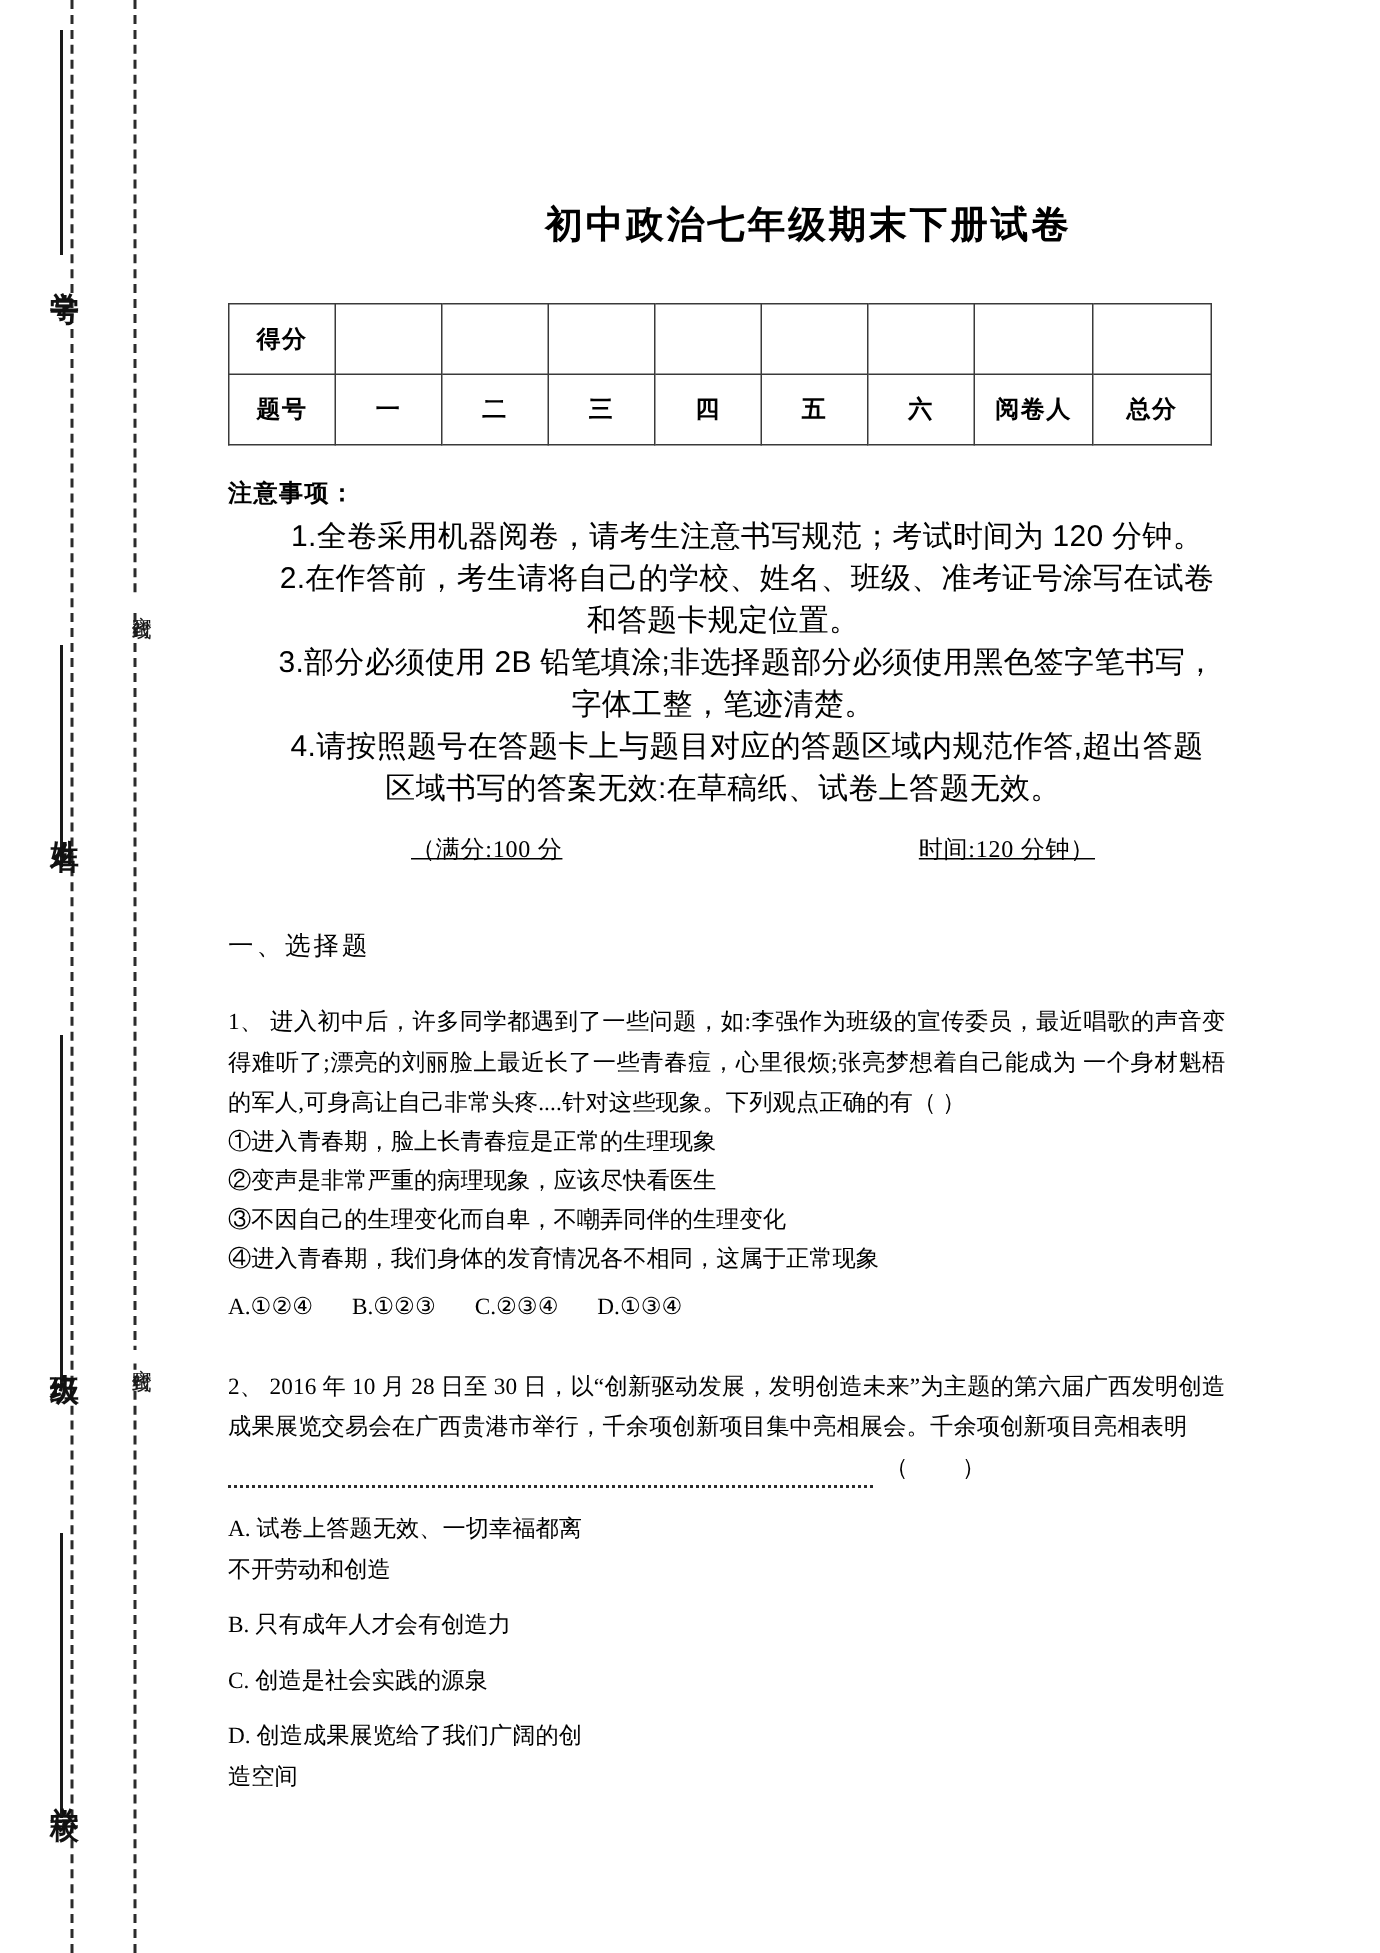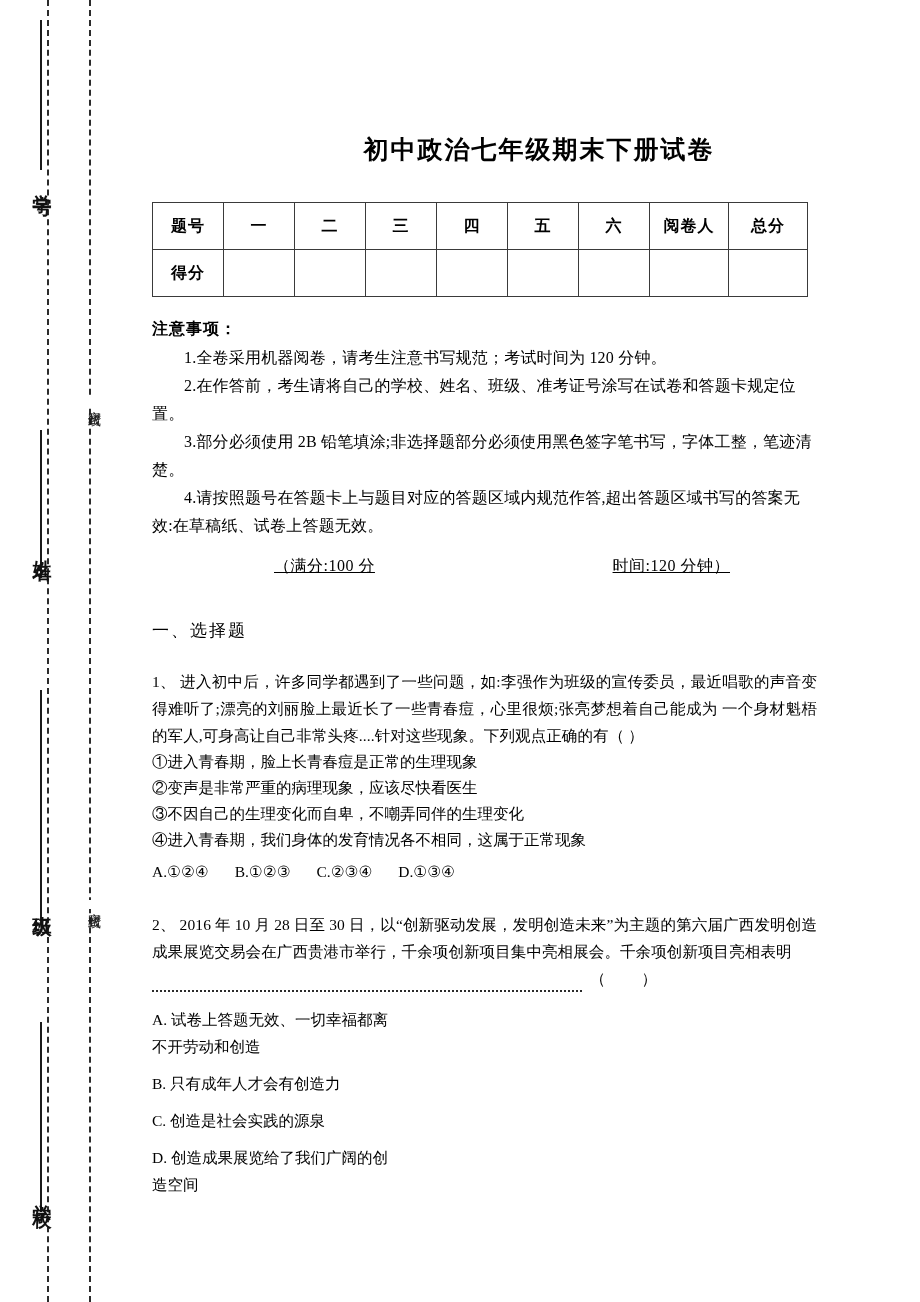--- a/index.html
+++ b/index.html
@@ -123,25 +123,26 @@
     width: 660px;
   }
   #notice-heading {
     font-size: 16px;
     font-weight: bold;
     letter-spacing: 1px;
     margin-bottom: 4px;
     font-family: "Liberation Serif", "DejaVu Serif", serif;
   }
   .notice-item {
-    font-size: 16px;
+    font-size: 20px;
     line-height: 28px;
     text-indent: 32px;
     letter-spacing: 0.2px;
-    font-family: Liberation Serif, serif;
+    font-family: Liberation Sans, sans-serif;
+    text-align: center;
   }
 
   
   #section-a-title {
     margin: 32px 0 0 0;
     text-align: center;
     font-size: 23px;
     font-weight: bold;
     letter-spacing: 4px;
     font-family: "Liberation Serif", "DejaVu Serif", serif;
@@ -234,41 +235,41 @@
   <div class="field-rule" id="field-rule-4"></div>
   <div class="field-label" id="field-label-4">学校：</div>
 </div>
 
 <div id="sheet">
 
   <h1 id="paper-title">初中政治七年级期末下册试卷</h1>
 
   <table id="score-table">
     <tbody>
+      <tr>
+        <td class="lead-col">得分</td>
+        <td></td>
+        <td></td>
+        <td></td>
+        <td></td>
+        <td></td>
+        <td></td>
+        <td class="wide-col"></td>
+        <td class="wide-col"></td>
+      </tr>
       <tr>
         <td class="lead-col">题号</td>
         <td>一</td>
         <td>二</td>
         <td>三</td>
         <td>四</td>
         <td>五</td>
         <td>六</td>
         <td class="wide-col">阅卷人</td>
         <td class="wide-col">总分</td>
-      </tr>
-      <tr>
-        <td class="lead-col">得分</td>
-        <td></td>
-        <td></td>
-        <td></td>
-        <td></td>
-        <td></td>
-        <td></td>
-        <td class="wide-col"></td>
-        <td class="wide-col"></td>
       </tr>
     </tbody>
   </table>
 
   <div id="notice-block">
     <div id="notice-heading">注意事项：</div>
     <div class="notice-item">1.全卷采用机器阅卷，请考生注意书写规范；考试时间为 120 分钟。</div>
     <div class="notice-item">2.在作答前，考生请将自己的学校、姓名、班级、准考证号涂写在试卷和答题卡规定位置。</div>
     <div class="notice-item">3.部分必须使用 2B 铅笔填涂;非选择题部分必须使用黑色签字笔书写，字体工整，笔迹清楚。</div>
     <div class="notice-item">4.请按照题号在答题卡上与题目对应的答题区域内规范作答,超出答题区域书写的答案无效:在草稿纸、试卷上答题无效。</div>

